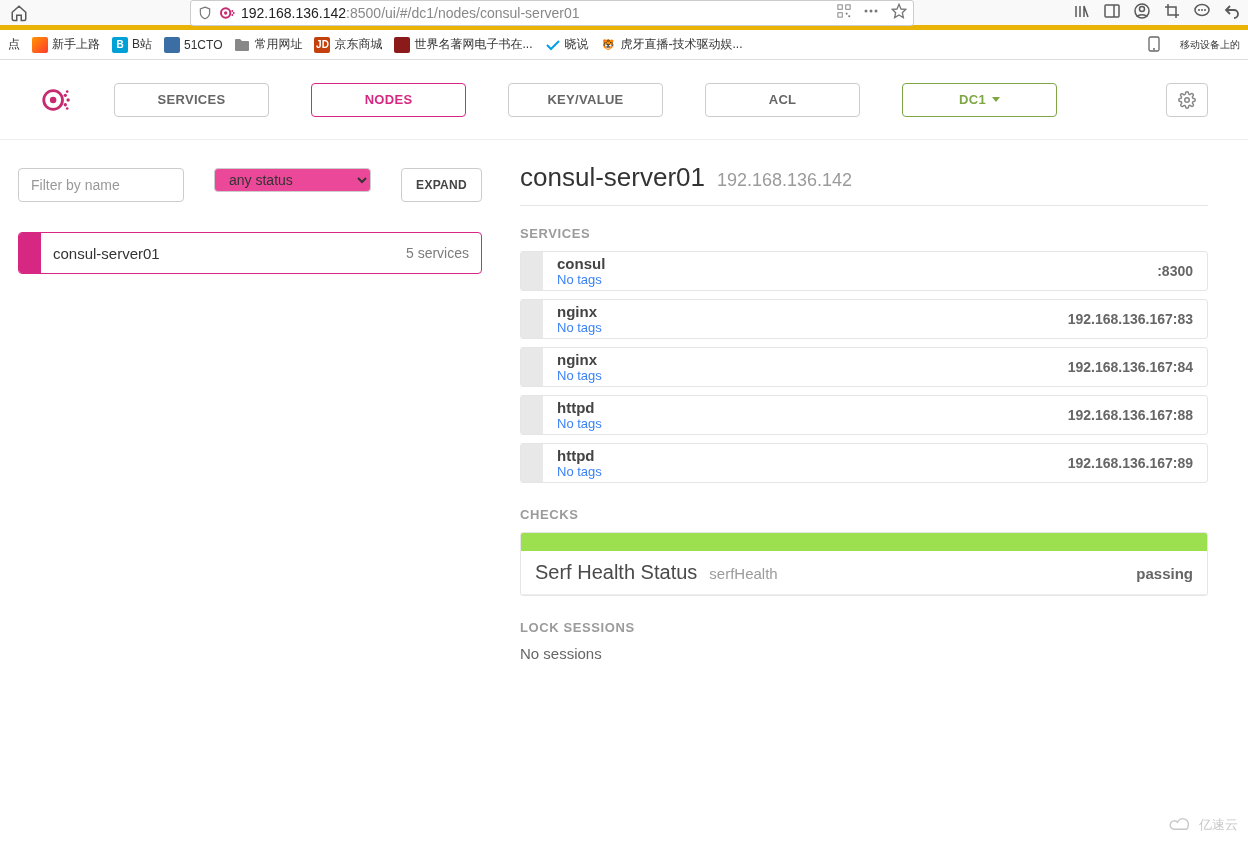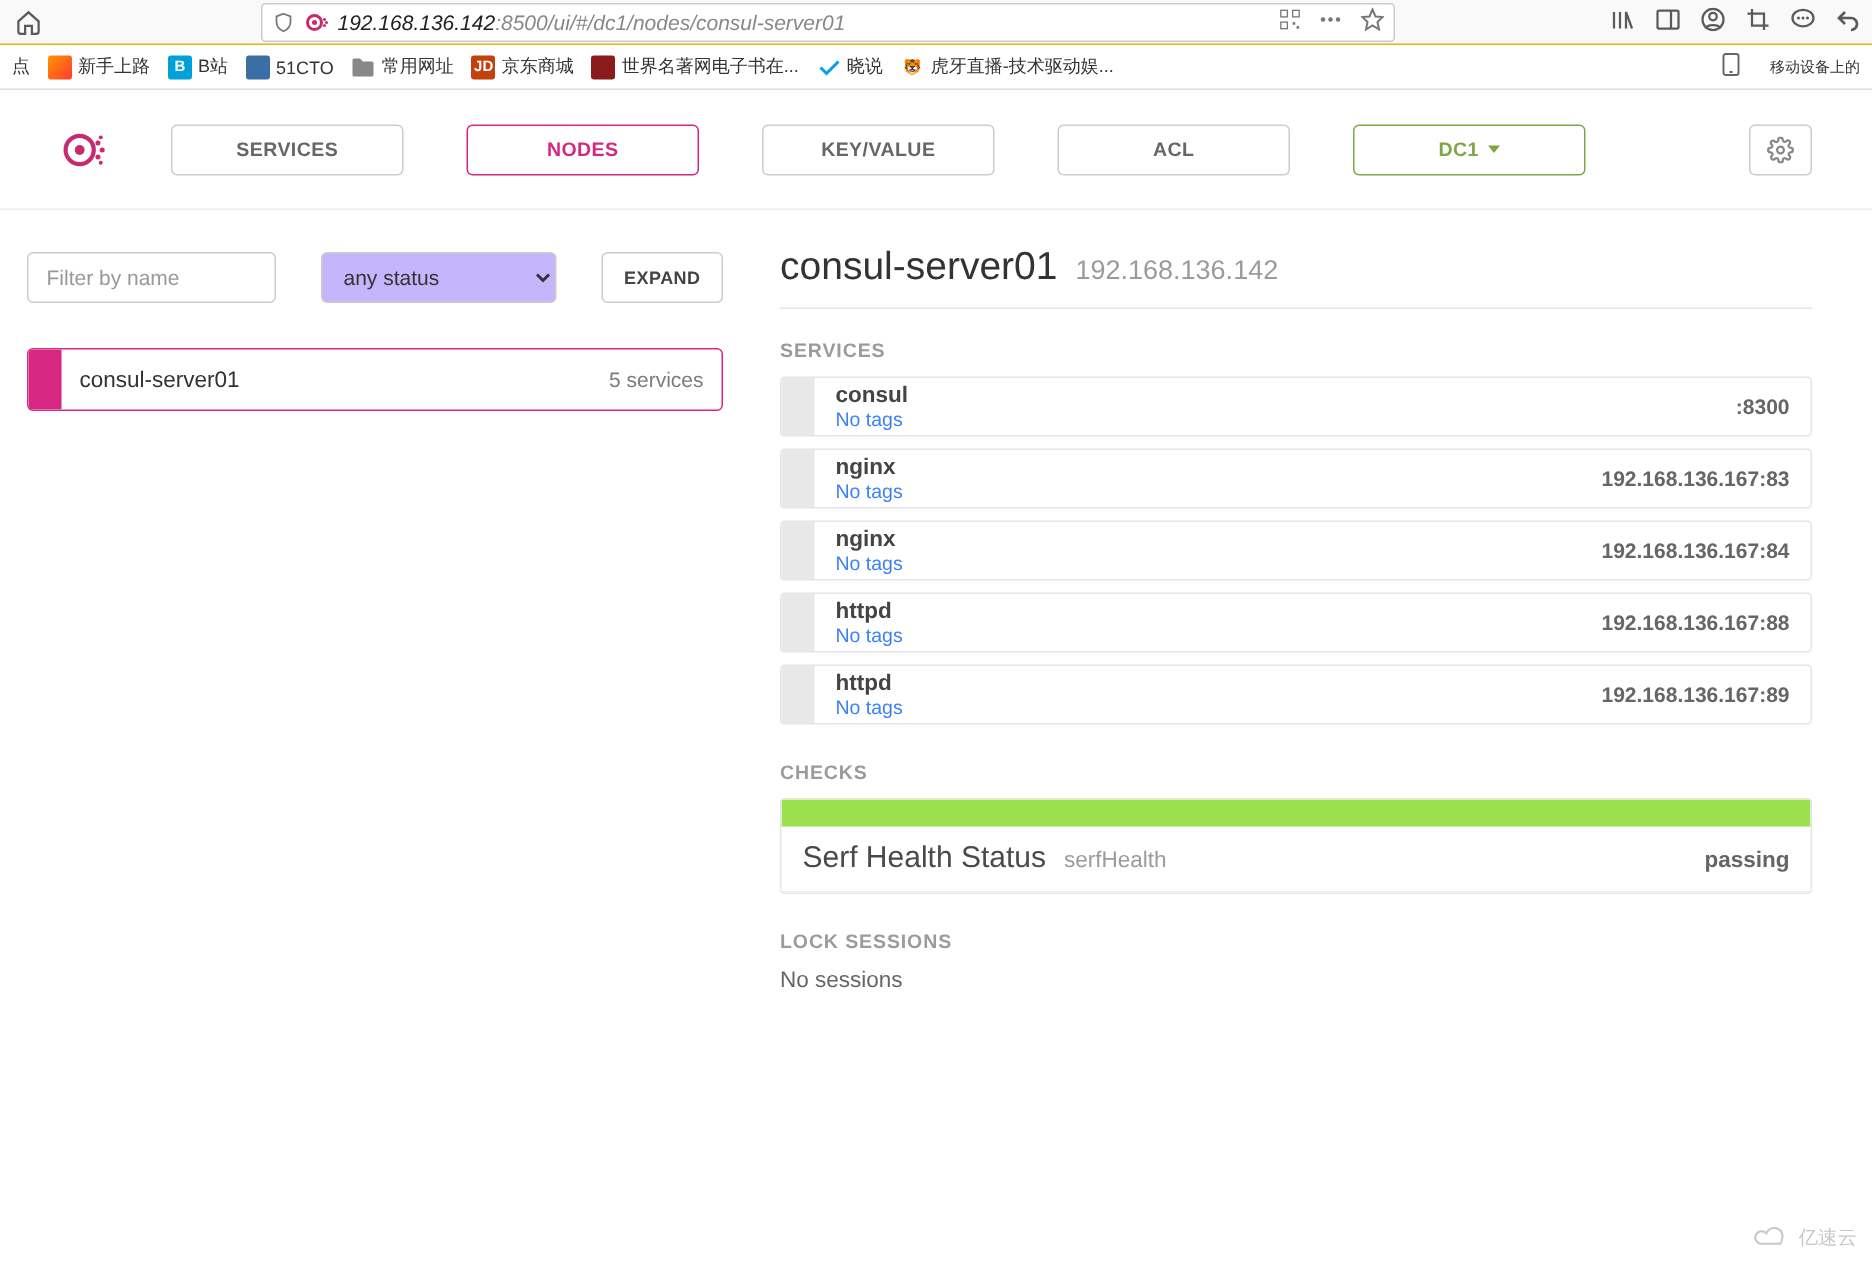--- a/index.html
+++ b/index.html
@@ -1,19 +1,19 @@
 <!DOCTYPE html>
 <html><head>
 <meta charset="utf-8">
 <style>
   * { box-sizing: border-box; margin: 0; padding: 0; }
   body { font-family: -apple-system, BlinkMacSystemFont, "Segoe UI", Arial, sans-serif; background: #fff; font-size: 14px; color: #333; }
   
   
-  .browser-toolbar { height: 30px; display: flex; align-items: center; padding: 0 8px; gap: 4px; border-bottom: 1px solid #eab308; background: #f9f9fa; font-style: italic; }
+  .browser-toolbar { height: 30px; display: flex; align-items: center; padding: 0 8px; gap: 20px; border-bottom: 5px solid #eab308; background: #f9f9fa; }
   .home-icon-btn { width: 22px; height: 22px; display: flex; align-items: center; justify-content: center; color: #5a5a5a; cursor: pointer;}
   .url-bar { flex: 1; display: flex; align-items: center; height: 26px; border: 1px solid #ccc; border-radius: 3px; background: #fff; padding: 0 6px; gap: 6px; margin-left: 140px; }
   .url-shield { width: 16px; height: 16px; display:flex; align-items:center; justify-content:center; color: #666; }
   .url-consul-icon { width: 16px; height: 16px; }
   .url-text { flex: 1; font-size: 14px; color: #888; white-space: nowrap; overflow: hidden;}
   .url-text .host { color: #222; }
   .url-right { display: flex; align-items: center; gap: 12px; color: #6a6a6a; }
   .top-right-icons { display: flex; gap: 14px; color: #5a5a5a; margin-left: 140px; }
   .top-right-icons svg { width: 16px; height: 16px; }
 
@@ -34,21 +34,21 @@
   .settings-btn { width: 42px; height: 34px; border: 1px solid #ccc; border-radius: 4px; background:#fff; display:flex; align-items:center; justify-content:center; color:#888; cursor:pointer;}
 
   
   .main { display: flex; height: calc(841px - 30px - 30px - 80px); }
   
   
   .left-panel { width: 500px; padding: 28px 18px 28px 18px; }
   .filter-row { display: flex; gap: 30px; margin-bottom: 30px; }
   .filter-input { height: 34px; width: 166px; border: 1px solid #ccc; border-radius: 4px; padding: 0 12px; font-size: 14px; color: #1d4ed8; }
   .filter-input::placeholder{color:#999;}
-  .status-select { height: 34px; width: 163px; border: 1px solid #ccc; border-radius: 4px; padding: 0 10px; font-size: 14px; color: #333; background:#c4b5fd;}
+  .status-select { height: 24px; width: 163px; border: 1px solid #ccc; border-radius: 4px; padding: 0 10px; font-size: 14px; color: #333; background:#ec4899;}
   .expand-btn { height: 34px; padding: 0 14px; border: 1px solid #ccc; border-radius: 4px; background: #fff; font-size: 12px; font-weight: 600; color: #444; letter-spacing:0.3px;}
   .node-item { display: flex; align-items: center; height: 42px; border: 1px solid #d62783; border-radius: 4px; overflow:hidden; cursor:pointer;}
   .node-item .status-bar { width: 22px; height: 100%; background: #d62783; }
   .node-item .name { flex: 1; padding: 0 12px; font-size: 15px; color: #333;}
   .node-item .meta { padding: 0 12px; font-size: 14px; color: #7c7c7c; }
 
   
   .right-panel { flex: 1; overflow-y: scroll; padding: 22px 40px 40px 20px; position: relative;}
   .right-panel::-webkit-scrollbar { width: 16px; }
   .right-panel::-webkit-scrollbar-track { background: #f1f1f1; }

